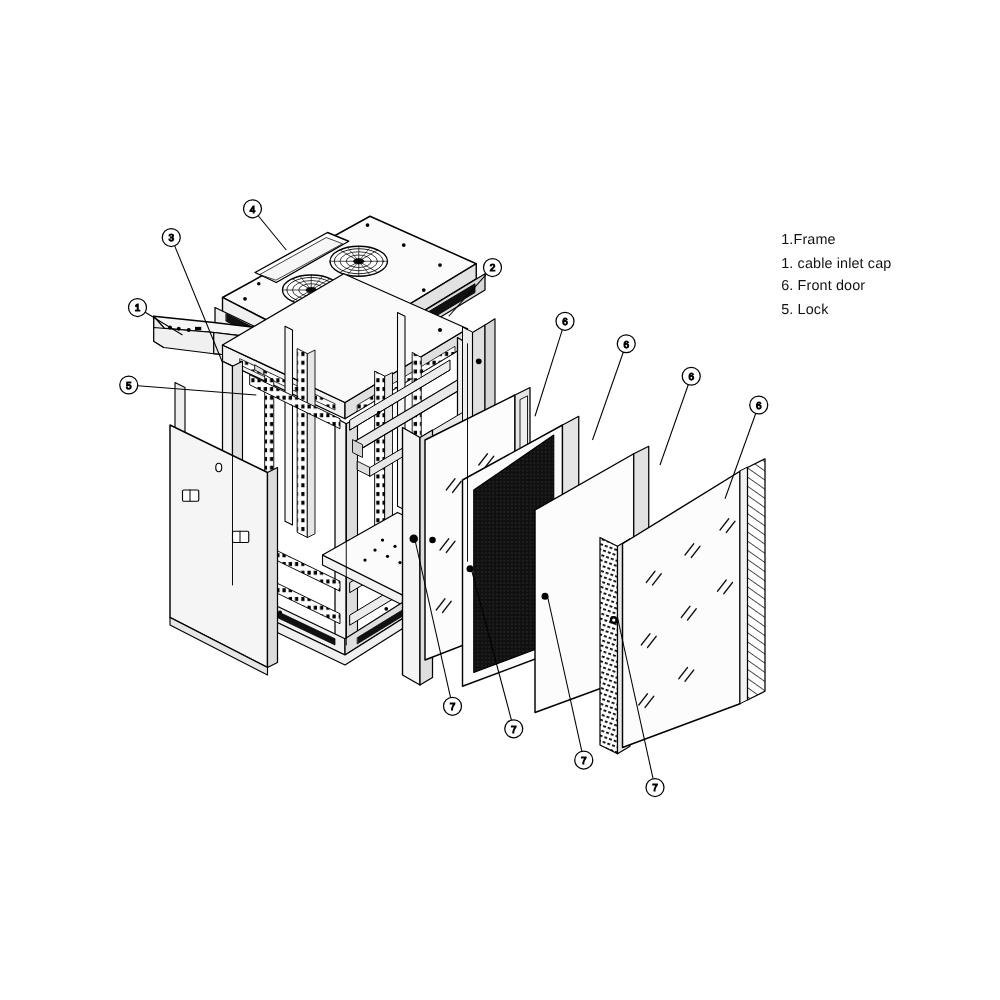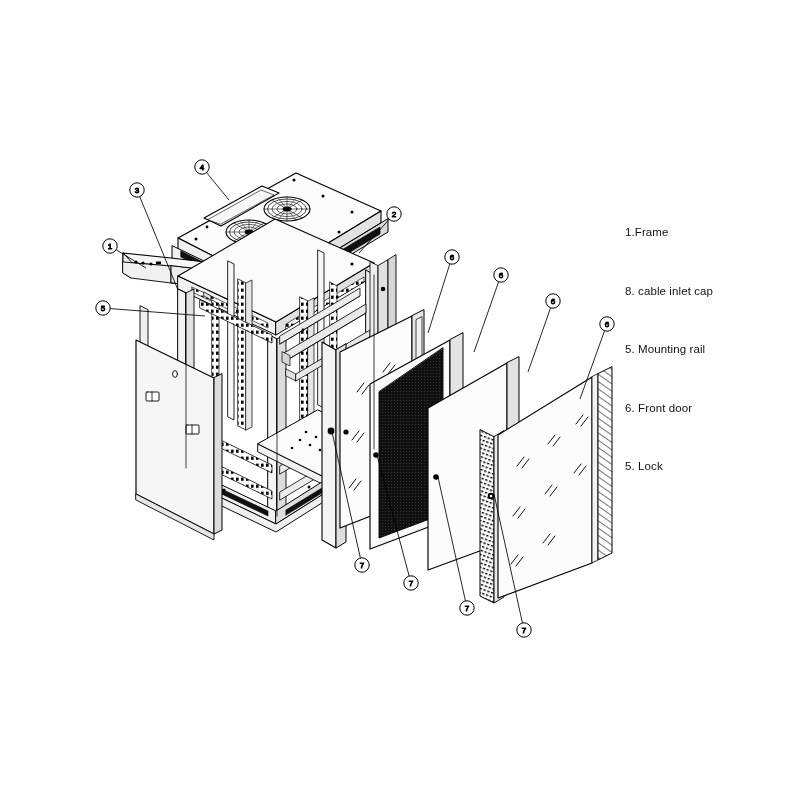--- a/index.html
+++ b/index.html
@@ -29,21 +29,20 @@
     top: 183px;
     width: 170px;
   }
   .legend-item {
     font-family: "Liberation Sans", sans-serif;
     font-size: 11.5px;
     color: #121212;
     line-height: 18.5px;
     white-space: nowrap;
     letter-spacing: 0.1px;
-    margin-top: 40px;
   }
   .callout-text {
     font-family: "Liberation Sans", sans-serif;
     font-size: 8px;
     fill: #000000;
     text-anchor: middle;
     dominant-baseline: central;
   }
 </style>
 </head>
@@ -387,19 +386,18 @@
         <g>
           <line x1="522.4490504774396" y1="622.9690288310597" x2="494" y2="494" stroke="#000" stroke-width="0.85"></line>
           <circle cx="524" cy="630" r="7.2" fill="#ffffff" stroke="#000" stroke-width="1"></circle>
           <text x="524" y="630.5" class="callout-text">7</text>
         </g>
       </g>
   </svg>
 
   <div class="legend">
     <div class="legend-item">1.Frame</div>
-    <div class="legend-item">8. cable inlet cap</div>
-    <div class="legend-item">5. Mounting rail</div>
+    <div class="legend-item">1. cable inlet cap</div>
     <div class="legend-item">6. Front door</div>
     <div class="legend-item">5. Lock</div>
   </div>
 
 </div>
 
 </body></html>

